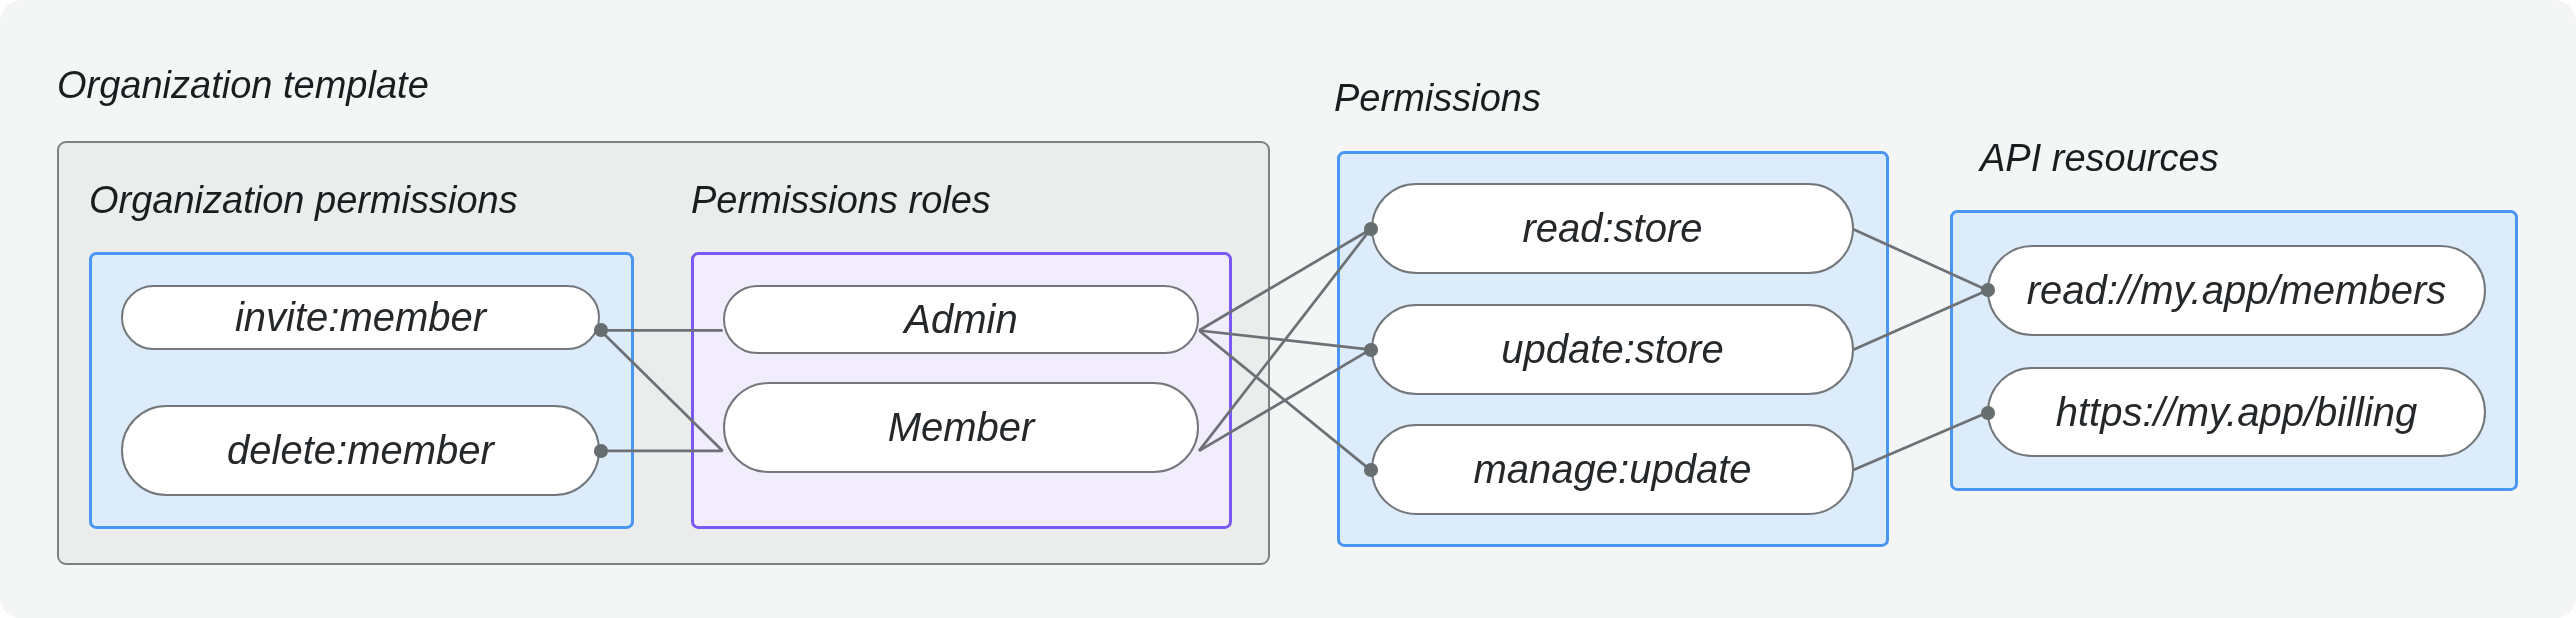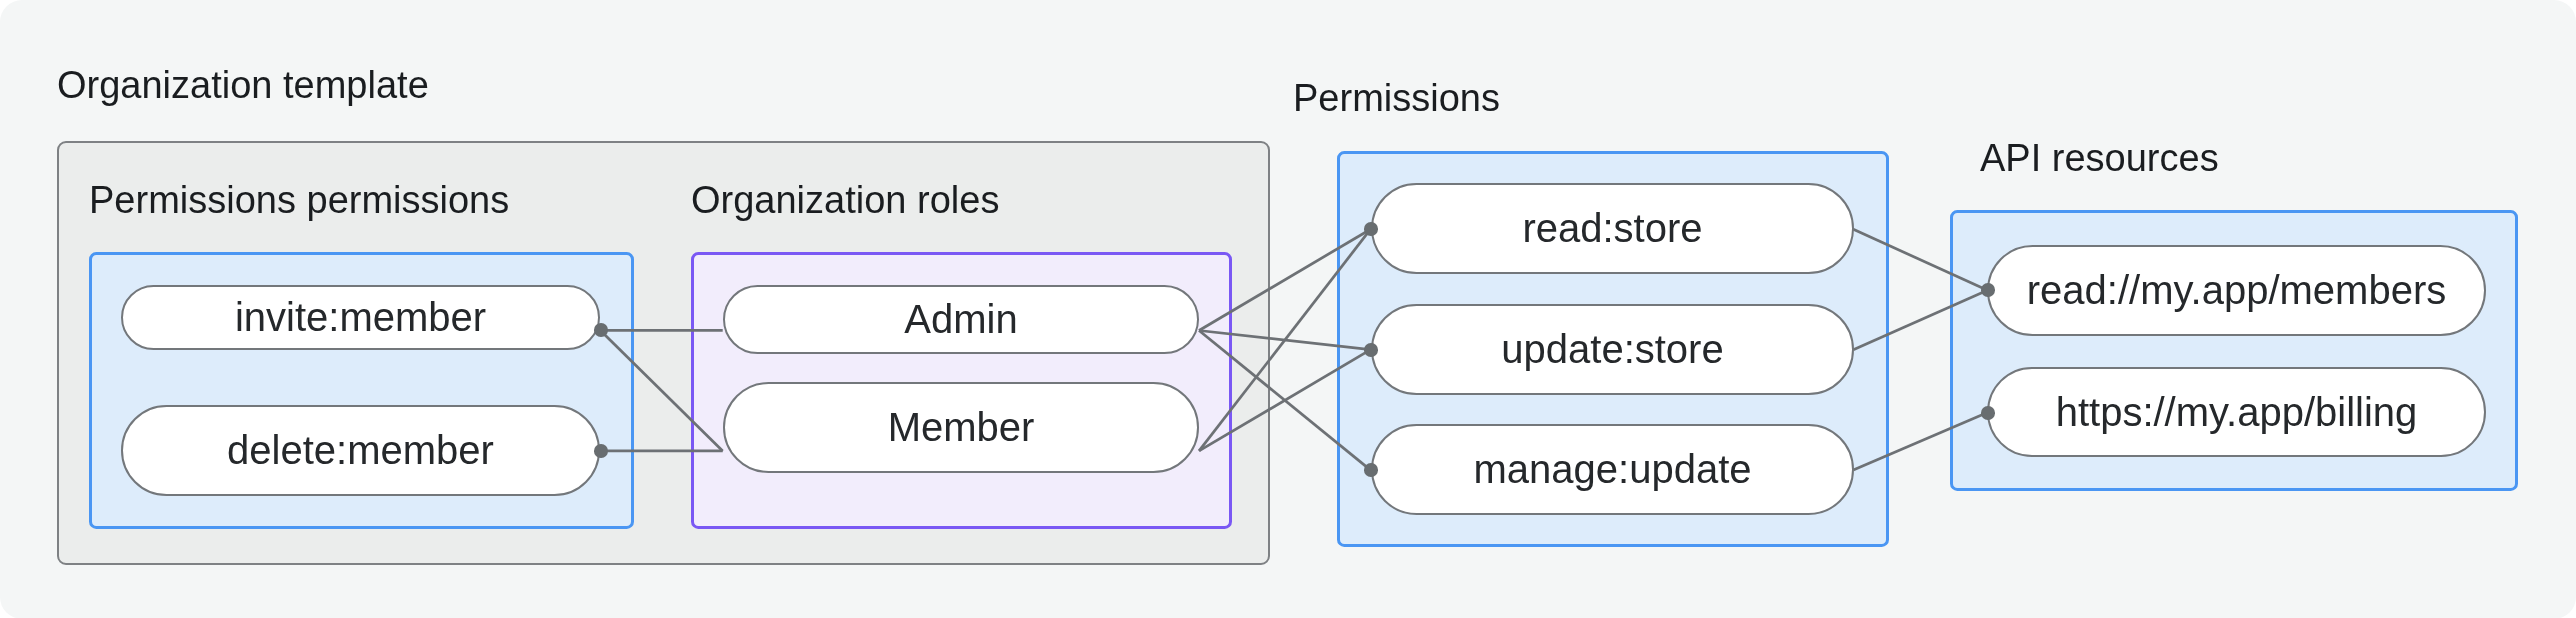--- a/index.html
+++ b/index.html
@@ -3,20 +3,21 @@
 <meta charset="utf-8">
 <style>
   html,body{margin:0;padding:0;background:#ffffff;}
   .canvas{
     position:relative;
     width:2576px;height:619px;
     background:var(--canvas-bg,#f4f6f6);
     border-radius:22px;
     overflow:hidden;
     font-family:"Liberation Sans", sans-serif;
+    font-style:italic;
   }
   .groupbox{position:absolute;box-sizing:border-box;z-index:1;border-radius:9px;}
   .box-gray{background:var(--gray-fill);border:2.7px solid var(--gray-border);}
   .box-blue{background:var(--blue-fill);border:3.7px solid var(--blue-border);border-radius:7.3px;}
   .box-purple{background:var(--purple-fill);border:3.7px solid var(--purple-border);border-radius:7.3px;}
   .heading{
     position:absolute;z-index:5;
     font-size:38px;font-weight:500;line-height:1.15;
     color:var(--heading-color);white-space:nowrap;
   }
@@ -40,23 +41,23 @@
 
 <div class="canvas">
 
   <div class="groupbox box-gray" style="left:57px;top:141px;width:1213px;height:424px;"></div>
   <div class="groupbox box-blue" style="left:89px;top:252px;width:545px;height:277px;"></div>
   <div class="groupbox box-purple" style="left:691px;top:252px;width:541px;height:277px;"></div>
   <div class="groupbox box-blue" style="left:1337px;top:151px;width:552px;height:396px;"></div>
   <div class="groupbox box-blue" style="left:1950px;top:210px;width:568px;height:281px;"></div>
 
   <div class="heading" style="left:57px;top:64px;">Organization template</div>
-  <div class="heading" style="left:89px;top:179px;">Permissions permissions</div>
-  <div class="heading" style="left:691px;top:179px;">Organization roles</div>
-  <div class="heading" style="left:1293px;top:77px;">Permissions</div>
+  <div class="heading" style="left:89px;top:179px;">Organization permissions</div>
+  <div class="heading" style="left:691px;top:179px;">Permissions roles</div>
+  <div class="heading" style="left:1334px;top:77px;">Permissions</div>
   <div class="heading" style="left:1952px;top:137px;margin-left:28px;">API resources</div>
 
   <svg class="edges" width="2576" height="619" viewBox="0 0 2823 678">
     <line x1="658" y1="362" x2="792" y2="362"></line>
     <line x1="658" y1="362" x2="792" y2="494"></line>
     <line x1="658" y1="494" x2="792" y2="494"></line>
     <line x1="1314" y1="362" x2="1502" y2="251"></line>
     <line x1="1314" y1="362" x2="1502" y2="383"></line>
     <line x1="1314" y1="362" x2="1502" y2="515"></line>
     <line x1="1314" y1="494" x2="1502" y2="251"></line>

